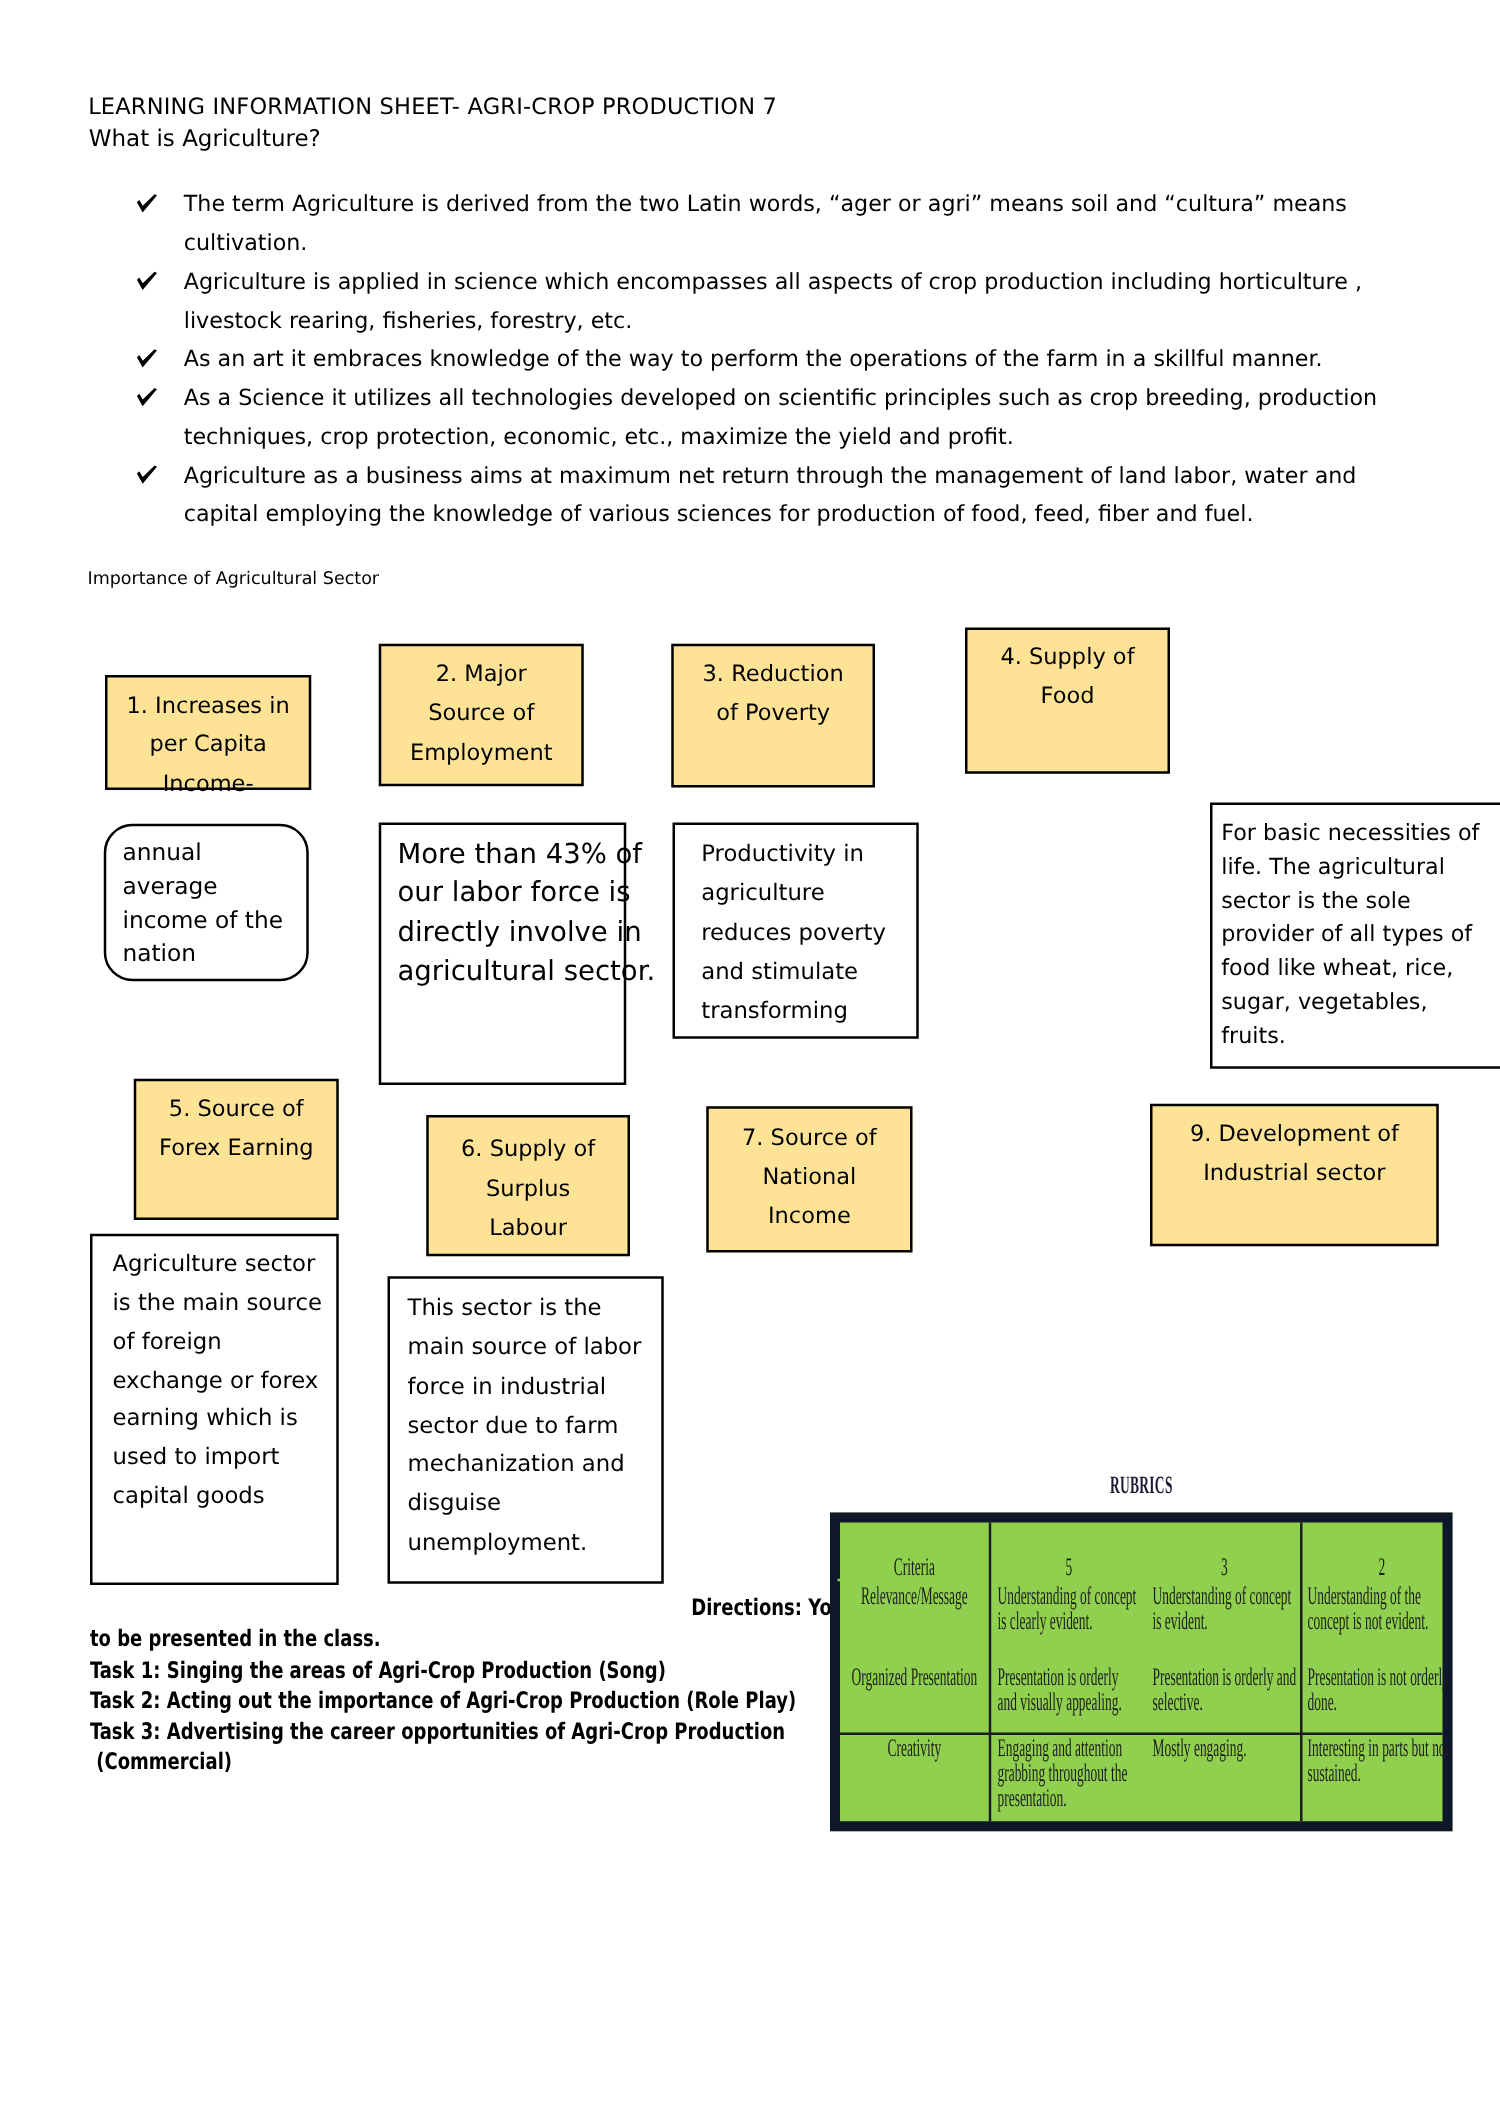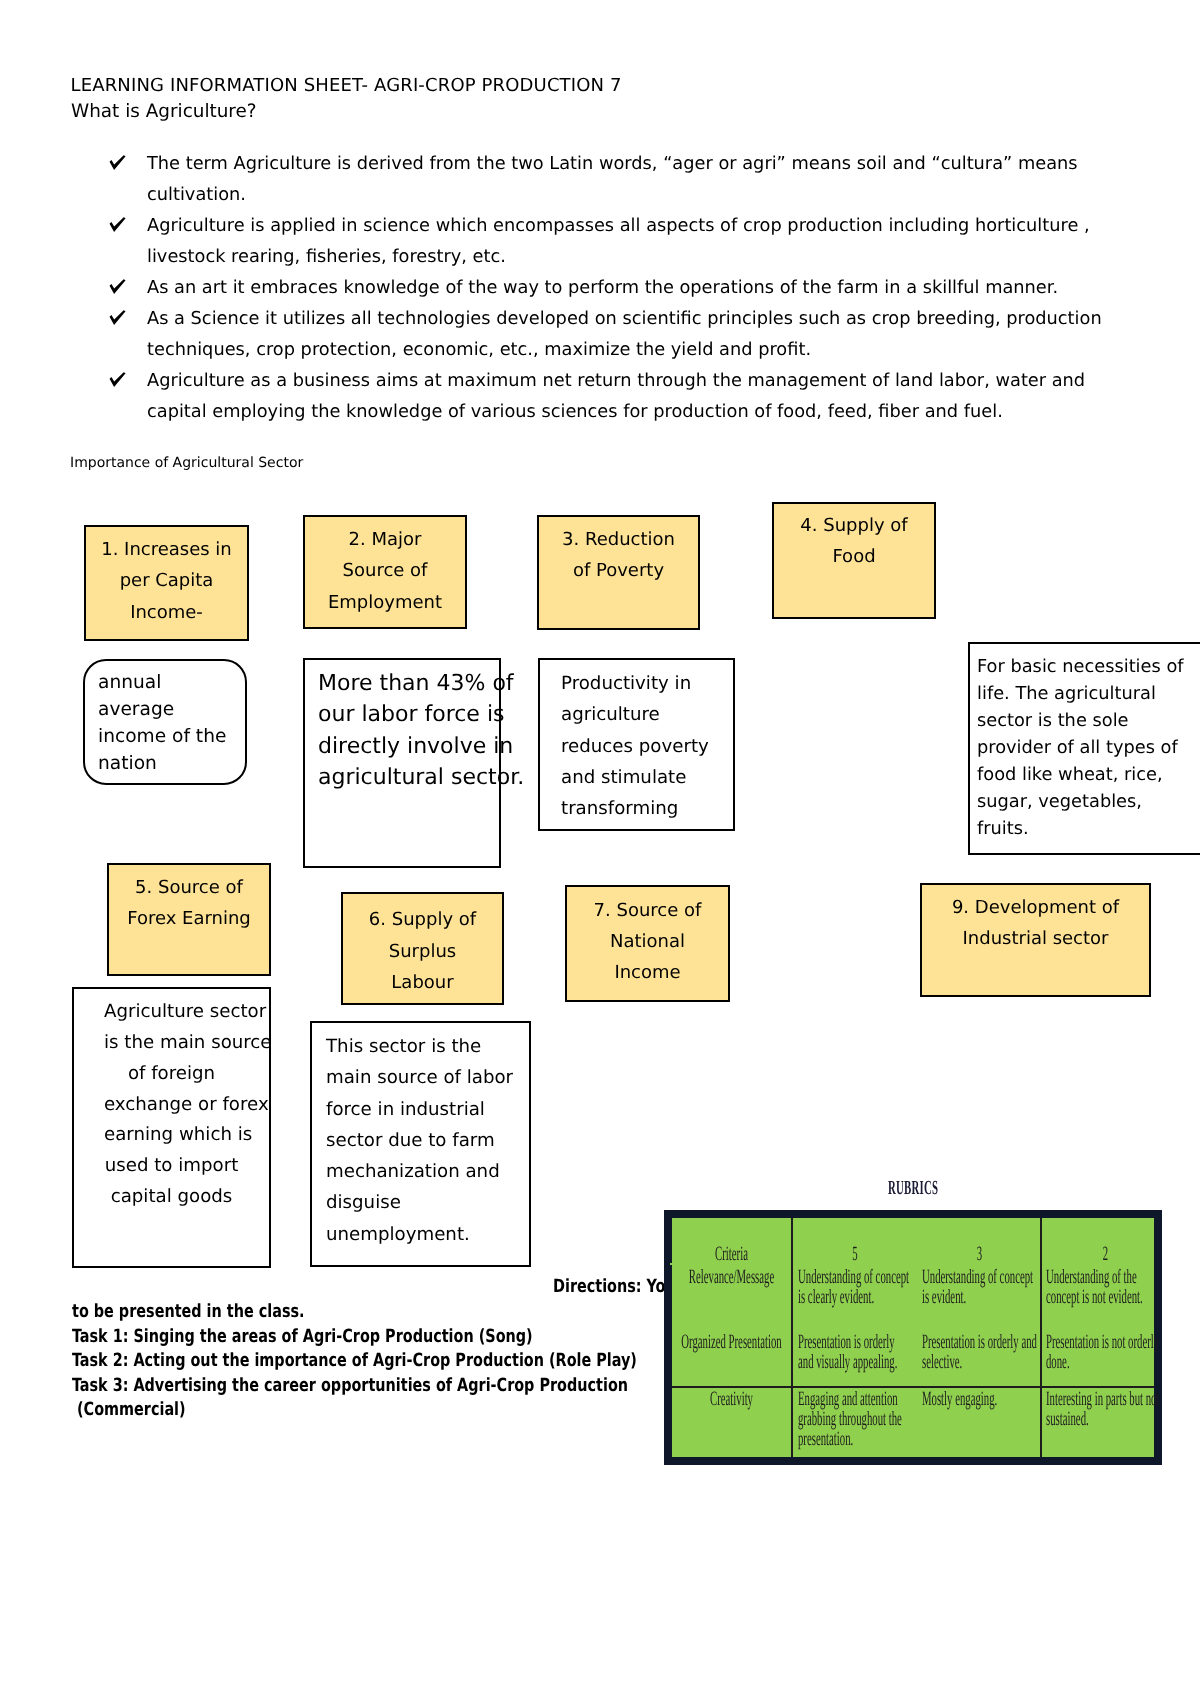--- a/index.html
+++ b/index.html
@@ -30,39 +30,39 @@
   .ybox{background:#FEE296;border:2.4px solid #000;box-sizing:border-box;
         display:flex;align-items:flex-start;justify-content:center;
         text-align:center;font-size:18.0px;line-height:31.4px;}
   .ybox span{display:block;width:100%;}
   .wbox{background:#fff;border:2.4px solid #000;box-sizing:border-box;
         font-size:18.2px;line-height:31.3px;}
   .wbox span{display:block;}
   .wbox span div,.ybox span div{white-space:nowrap;}
 
   
-  #yb1{left:84px;  top:525px; width:165px; height:116px; padding-top:7px;justify-content:flex-end;}
+  #yb1{left:84px;  top:540px; width:165px; height:92px; padding-top:7px;justify-content:flex-end;}
   #yb2{left:303px; top:515px; width:164px; height:114px; padding-top:7px;}
   #yb3{left:537px; top:515px; width:163px; height:115px; padding-top:7px;}
   #yb4{left:772px; top:502px; width:164px; height:117px; padding-top:6px;}
   #yb5{left:93px;  top:863px; width:164px; height:113px; padding-top:6.5px;margin-left:14px;}
   #yb6{left:341px; top:892px; width:163px; height:113px; padding-top:6px;align-items:center;}
   #yb7{left:565px; top:885px; width:165px; height:117px; padding-top:7.5px;}
   #yb8{left:741px; top:885px; width:163px; height:117px; padding-top:7.5px;}
   #yb9{left:920px; top:883px; width:231px; height:114px; padding-top:7px;}
 
   #wb1{left:83px;  top:659px; width:164px; height:126px; padding:8px 13px;
        line-height:27px;font-size:18.6px;border-radius:23px;}
   #wb2{left:303px; top:658px; width:198px; height:210px; padding:8px 13px;
        font-size:22px;}
   #wb3{left:538px; top:658px; width:197px; height:173px; padding:8px 21px;}
   #wb4{left:968px; top:642px; width:245px; height:213px; padding:9px 7px;
        line-height:27px;font-size:17.8px;}
-  #wb5{left:72px;  top:987px; width:199px; height:281px; padding:8px 30px;
-       line-height:30.85px;text-align:center;}
+  #wb5{left:72px;  top:987px; width:199px; height:281px; padding:8px 16px;
+       line-height:30.85px;}
   #wb6{left:310px; top:1021px;width:221px; height:246px; padding:8px 14px;}
 
   
   #directions-label{left:553px;top:1276px;font-size:18.2px;font-weight:bold;
                     font-stretch:condensed;white-space:nowrap;
                     transform:scaleX(0.88);transform-origin:0 0;}
   #directions-lines{left:72px;top:1300px;font-size:18.2px;font-weight:bold;
                     font-stretch:condensed;line-height:24.6px;width:760px;
                     transform:scaleX(0.88);transform-origin:0 0;}
   #directions-lines div{white-space:pre;}

